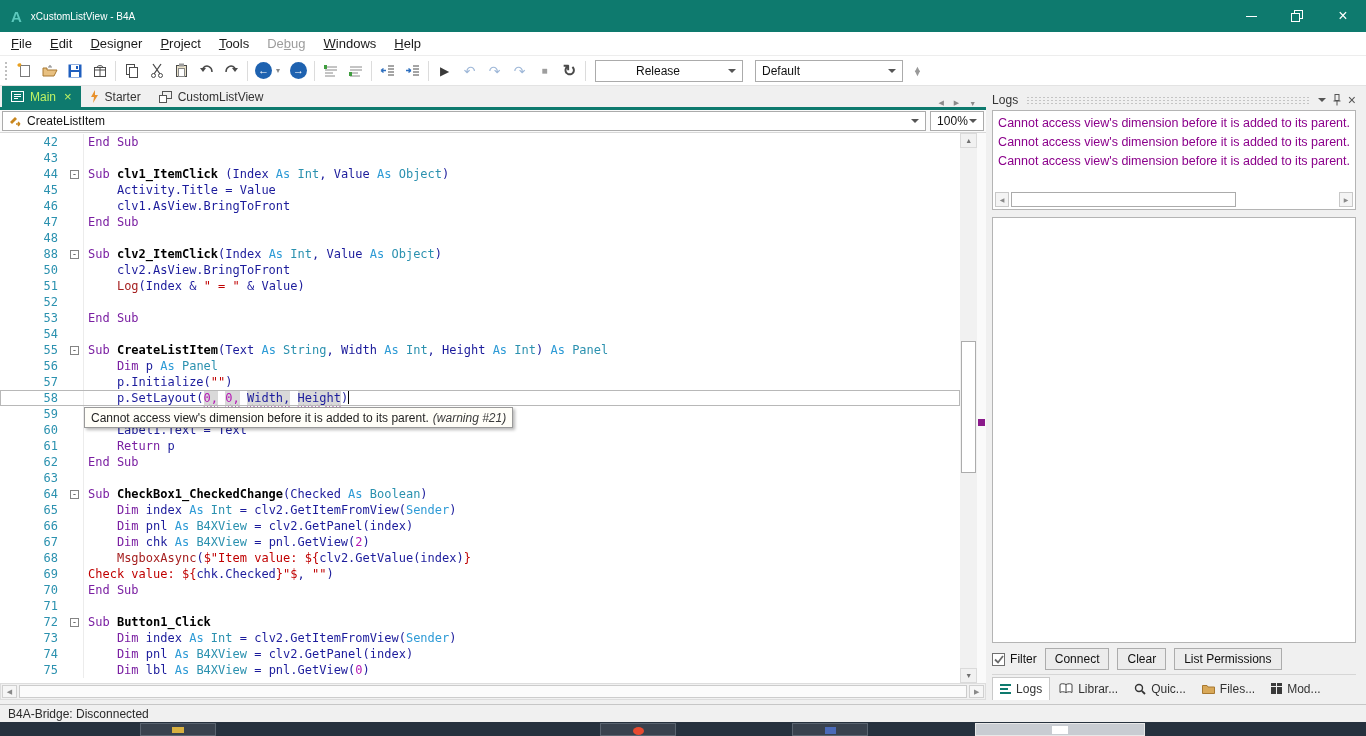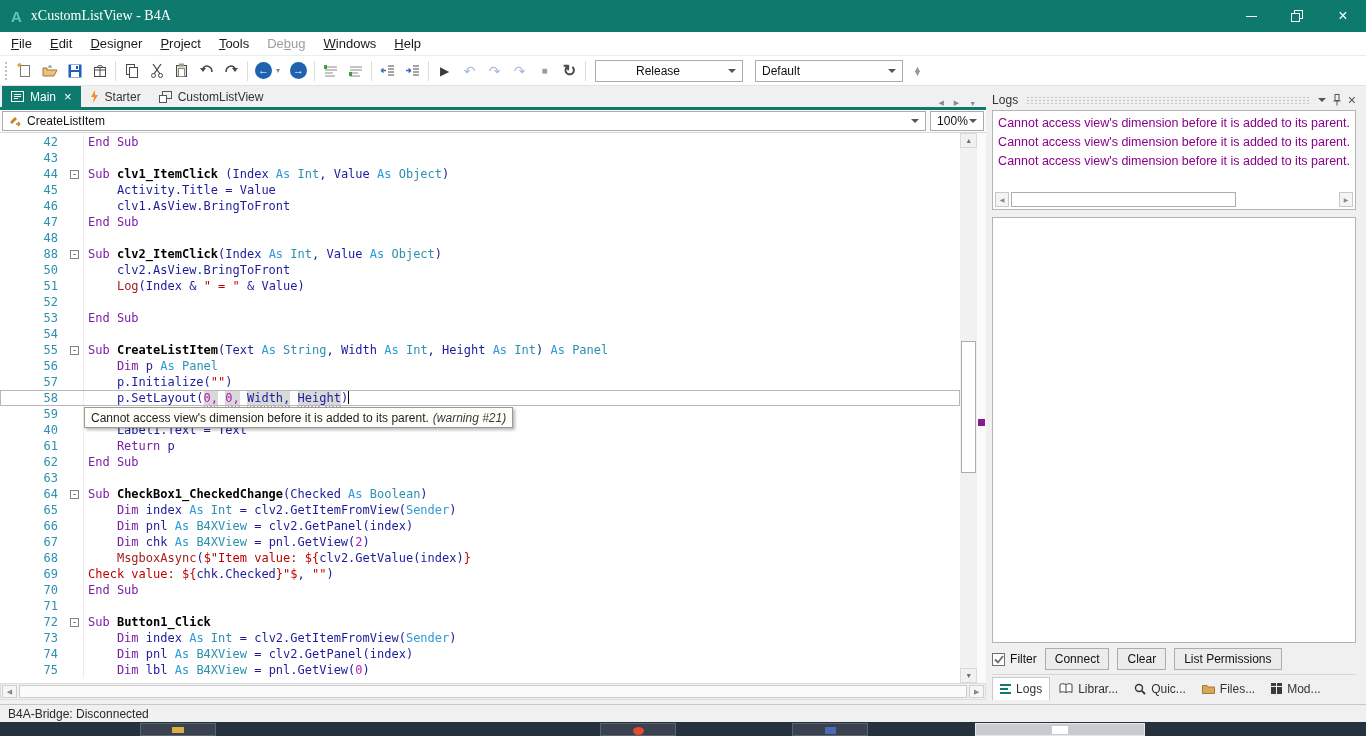--- a/index.html
+++ b/index.html
@@ -2,21 +2,21 @@
 <html><head>
 <meta charset="utf-8">
 <style>
   *{box-sizing:border-box;margin:0;padding:0;}
   html,body{width:1366px;height:736px;overflow:hidden;}
   body{font-family:"Liberation Sans",sans-serif;background:#F0F0F0;font-size:12px;}
 
   
   .titlebar{height:32px;background:#0E7A6E;display:flex;align-items:center;color:#fff;}
   .logo{color:#5BC8BC;font-weight:bold;font-size:15px;margin:0 9px 0 11px;}
-  .title{font-size:14px;font-family:Liberation Serif, serif;}
+  .title{font-size:10px;}
   .win-controls{margin-left:auto;display:flex;height:100%;}
   .win-btn{width:46px;height:100%;display:flex;align-items:center;justify-content:center;color:#fff;}
   .min-bar{width:11px;height:1px;background:#fff;}
   .close-x{font-size:16px;line-height:1;}
 
   
   .menubar{height:24px;background:#fff;display:flex;align-items:center;padding-left:2px;font-size:13px;color:#1b1b1b;border-bottom:1px solid #EDEDED;}
   .menu-item{padding:3px 9px;cursor:default;}
   .menu-item.disabled{color:#9d9d9d;}
 
@@ -34,21 +34,21 @@
   .combo-release{width:148px;margin-left:6px;padding-left:40px;}
   .combo-default{width:148px;margin-left:12px;}
   .tb-overflow{margin-left:10px;color:#999;font-size:9px;display:flex;flex-direction:column;align-items:center;line-height:4px;}
 
   
   .content{display:flex;height:614px;}
   .left-col{width:1010px;display:flex;flex-direction:column;}
 
   .tabstrip{height:21px;display:flex;align-items:flex-end;background:#F0F0F0;padding-left:2px;}
   .tab{display:flex;align-items:center;gap:6px;padding:0 9px;height:21px;font-size:12px;color:#333;}
-  .tab.active{background:#0E7A6E;color:#ffffff;}
+  .tab.active{background:#0E7A6E;color:#bef264;}
   .tab .tclose{font-size:13px;line-height:1;margin-left:2px;}
   .tab-nav{margin-left:auto;display:flex;gap:10px;align-items:center;padding-right:10px;color:#8a8a8a;font-size:7px;}
   .teal-line{height:3px;background:#0E7A6E;}
 
   .comborow{height:22px;display:flex;align-items:center;background:#FAFAFA;gap:4px;padding:1px 2px;}
   .fn-combo{flex:1;height:20px;gap:6px;}
   .zoom-combo{width:54px;height:20px;}
 
   
   .editor-wrap{position:relative;flex:1;background:#fff;overflow:hidden;border-top:1px solid #D8D8D8;}
@@ -407,21 +407,21 @@
             <span class="gutter">58</span>
             <span class="foldcol"></span>
             <span class="code"><span class="tk p">    p.SetLayout(</span><span class="tk m h">0,</span><span class="tk p"> </span><span class="tk m h">0,</span><span class="tk p"> </span><span class="tk p h">Width,</span><span class="tk p"> </span><span class="tk p h">Height</span><span class="tk p">)</span><span class="caret"></span></span>
           </div>
           <div class="row">
             <span class="gutter">59</span>
             <span class="foldcol"></span>
             <span class="code"></span>
           </div>
           <div class="row">
-            <span class="gutter">40</span>
+            <span class="gutter">60</span>
             <span class="foldcol"></span>
             <span class="code"><span class="tk p">    Label1.Text = Text</span></span>
           </div>
           <div class="row">
             <span class="gutter">61</span>
             <span class="foldcol"></span>
             <span class="code"><span class="tk k">    Return</span><span class="tk p"> p</span></span>
           </div>
           <div class="row">
             <span class="gutter">62</span>

